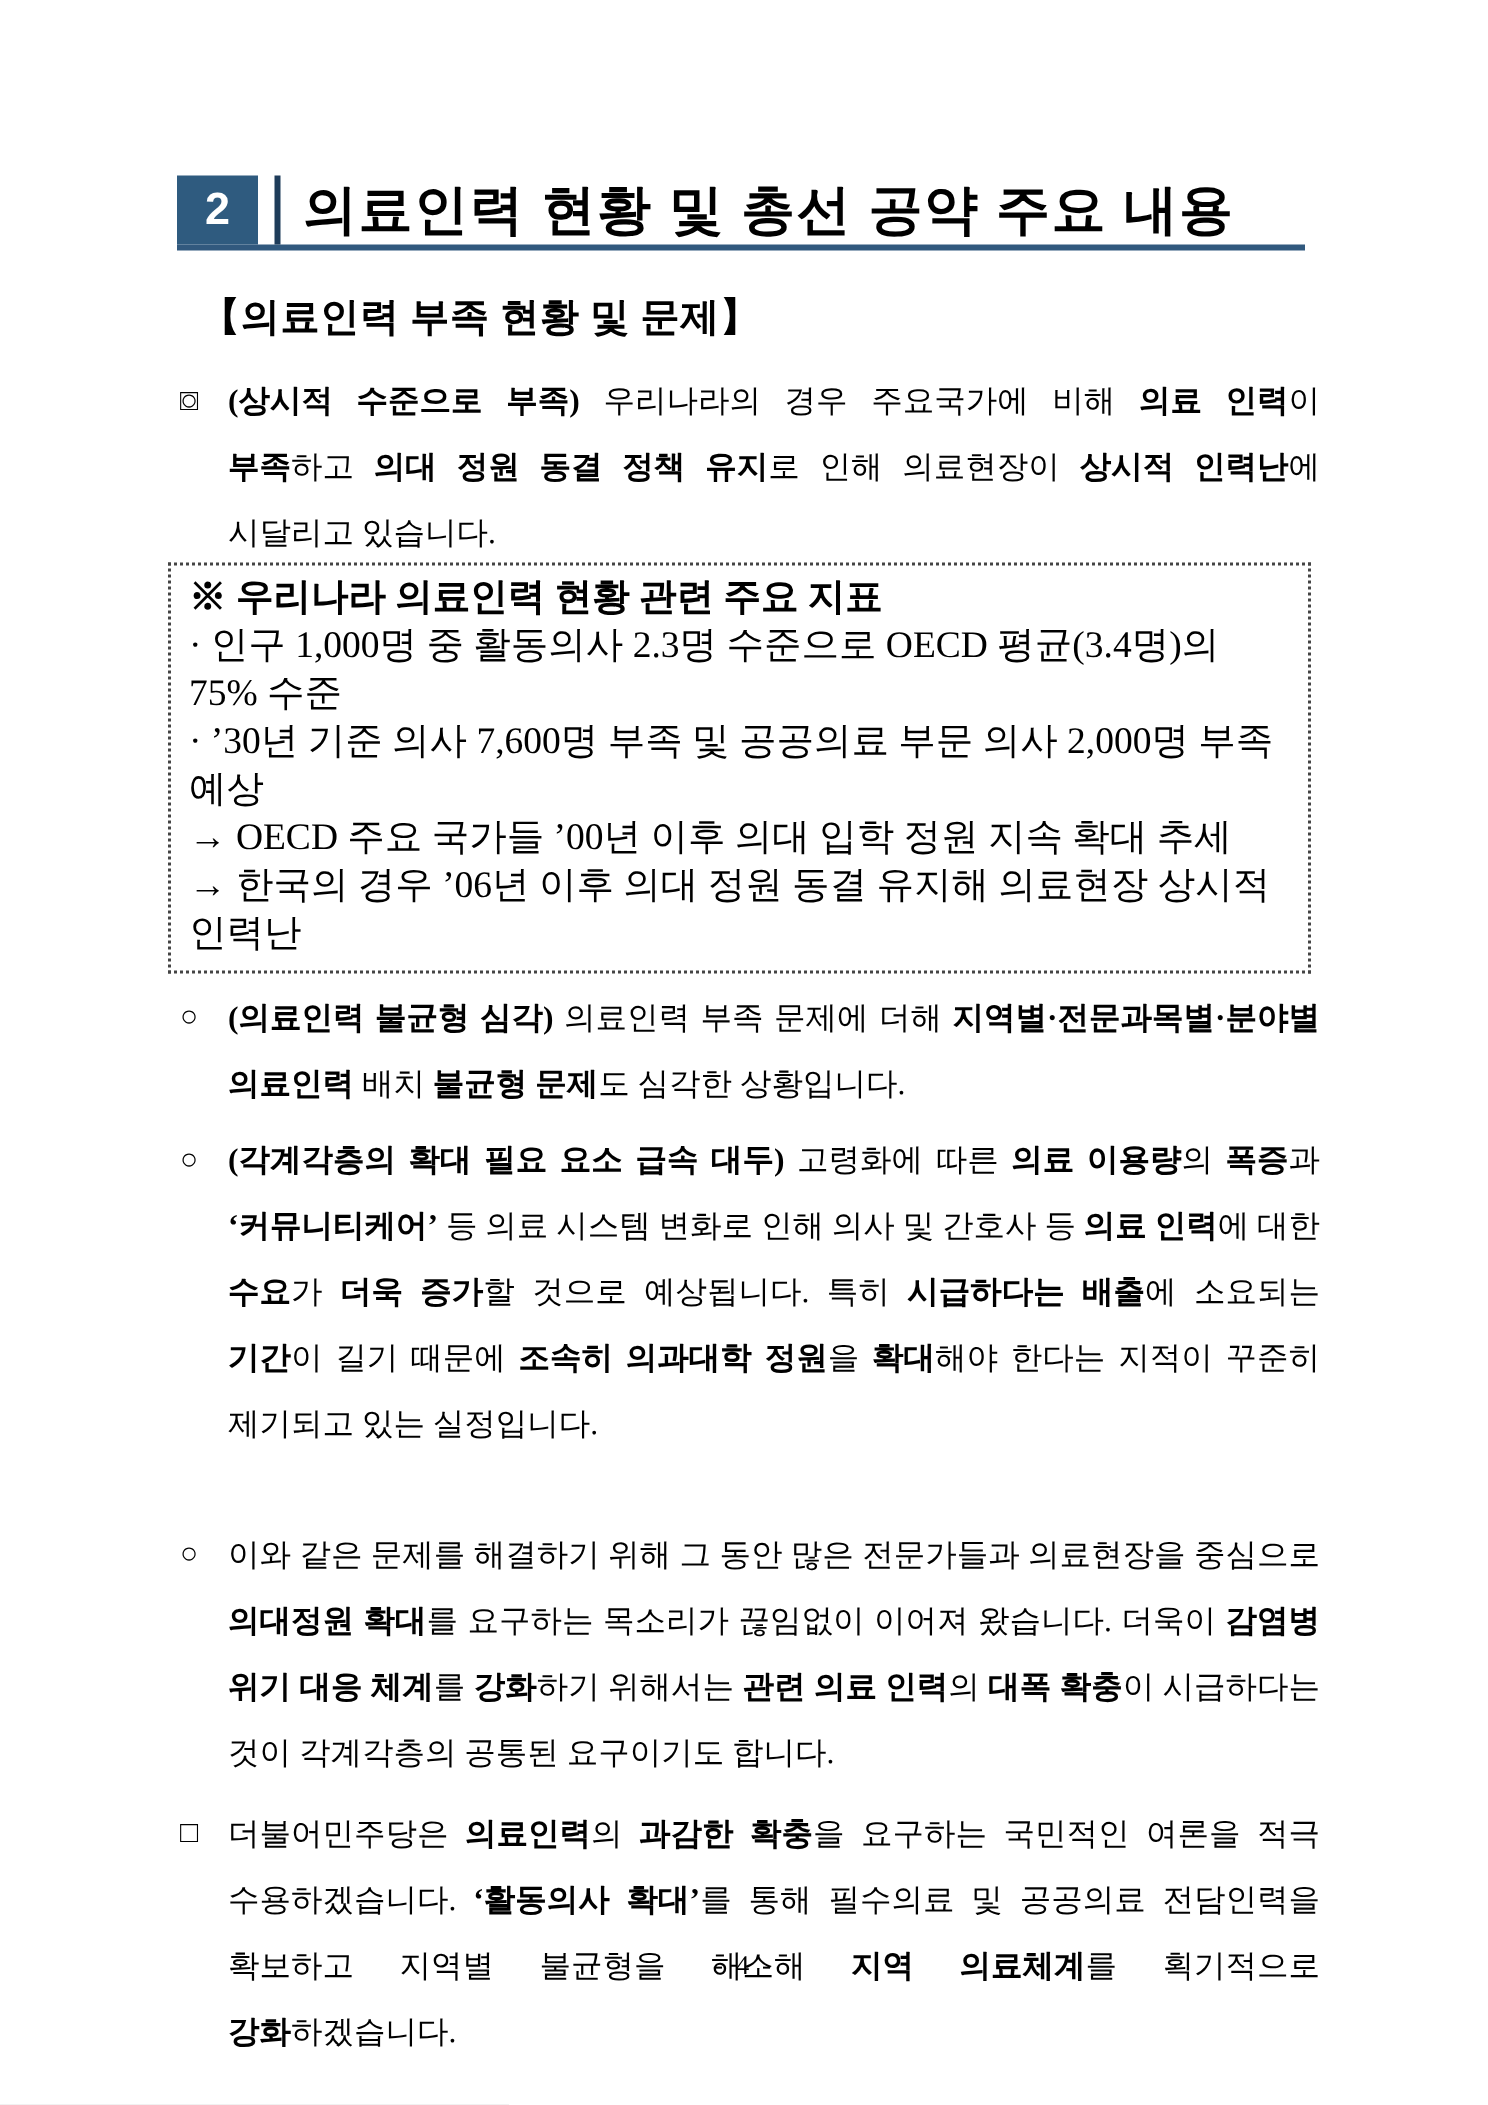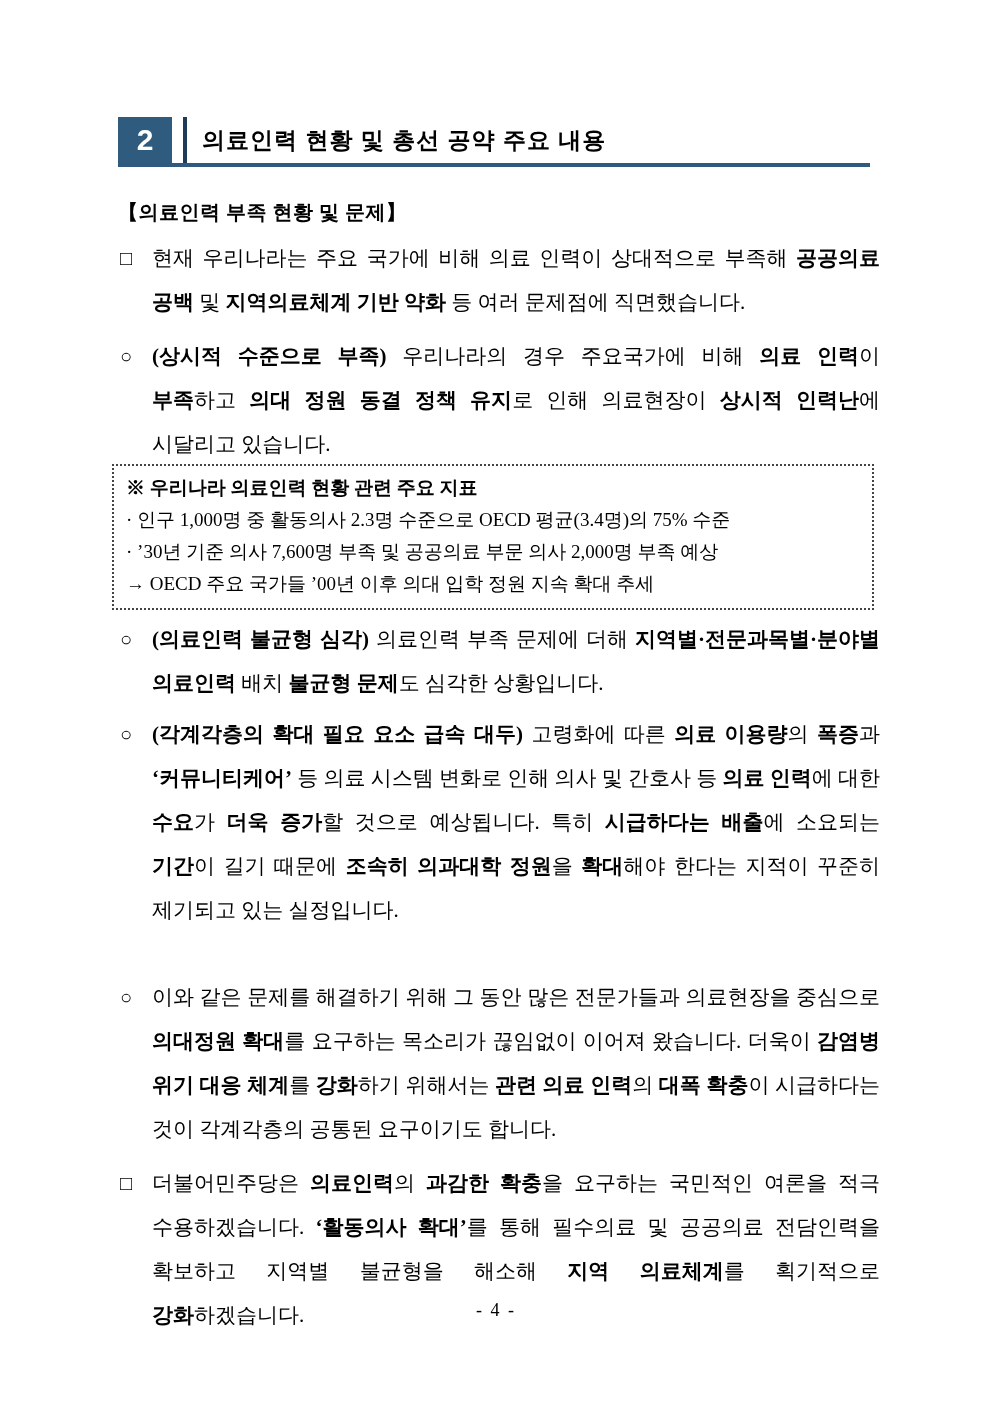--- a/index.html
+++ b/index.html
@@ -19,41 +19,41 @@
   .sec-num {
     width:54px; background:#2F5B7F; color:#fff;
     font-family:"Liberation Sans","DejaVu Sans",sans-serif;
     font-weight:bold; font-size:30px;
     display:flex; align-items:center; justify-content:center;
   }
   .sec-divider { width:4px; background:#1E3C5A; margin-left:11px; }
   .sec-title {
     margin:0 0 0 15px;
     font-family:"Liberation Sans","DejaVu Sans",sans-serif;
-    font-weight:bold; font-size:23px; line-height:46px; letter-spacing:1px;
+    font-weight:bold; font-size:36px; line-height:46px; letter-spacing:1px;
     white-space:nowrap;
   }
 
   .sub-heading {
-    margin:0; font-size:20px; font-weight:bold; line-height:34px;
+    margin:16px; font-size:26px; font-weight:bold; line-height:34px;
     letter-spacing:0.5px;
   }
 
   .para {
     position:relative; margin:0; padding-left:34px; box-sizing:border-box;
     width:762px; font-size:21px; line-height:44px;
     text-align:justify; word-break:keep-all;
   }
   .para .marker { position:absolute; left:2px; top:0; font-size:20px; }
   .para b, .sub-heading b { font-weight:bold; }
 
   .kbox {
     box-sizing:border-box; width:762px; margin-left:-6px;
     border:2px dotted #444; padding:6px 12px 8px 12px;
-    font-size:19px; line-height:32px; word-break:keep-all;
+    font-size:25px; line-height:32px; word-break:keep-all;
   }
   .kbox-title { font-weight:bold; }
 
   .page-num {
     position:absolute; top:1300px; left:0; width:992px;
     text-align:center; font-size:18px; letter-spacing:2px;
   }
 
   .mt28{margin-top:28px}.mt7{margin-top:7px}.mt10{margin-top:10px}
   .mtn2{margin-top:-2px}.mt43{margin-top:43px}.mt11{margin-top:11px}
@@ -67,33 +67,33 @@
     <header class="sec-header">
       <div class="sec-num">2</div>
       <div class="sec-divider"></div>
       <h1 class="sec-title">의료인력 현황 및 총선 공약 주요 내용</h1>
     </header>
 
     <h2 class="sub-heading mt28">【의료인력 부족 현황 및 문제】</h2>
 
     <p class="para mt7">
       <span class="marker">□</span>
-      <span>현재 우리나라는 주요 국가에 비해 의료 인력이 상대적으로 부족해 <b>공공의료 공백</b> 및 <b>지역의료체계 기반 약화</b> 등 여러 문제점에 직면했습니다.</span>
     </p>
 
     <p class="para mt10">
       <span class="marker">○</span>
       <span><b>(상시적 수준으로 부족) </b>우리나라의 경우 주요국가에 비해 <b>의료 인력</b>이 <b>부족</b>하고 <b>의대 정원 동결 정책 유지</b>로 인해 의료현장이 <b>상시적 인력난</b>에 시달리고 있습니다.</span>
     </p>
 
     <div class="kbox mtn2">
       <div class="kbox-title">※ 우리나라 의료인력 현황 관련 주요 지표</div>
       <div class="kbox-line">· 인구 1,000명 중 활동의사 2.3명 수준으로 OECD 평균(3.4명)의 75% 수준</div>
       <div class="kbox-line">· ’30년 기준 의사 7,600명 부족 및 공공의료 부문 의사 2,000명 부족 예상</div>
       <div class="kbox-line">→ OECD 주요 국가들 ’00년 이후 의대 입학 정원 지속 확대 추세</div>
+      <div class="kbox-line">→ 한국의 경우 ’06년 이후 의대 정원 동결 유지해 의료현장 상시적 인력난</div>
     </div>
 
     <p class="para mt7">
       <span class="marker">○</span>
       <span><b>(의료인력 불균형 심각) </b>의료인력 부족 문제에 더해 <b>지역별·전문과목별·분야별 의료인력</b> 배치 <b>불균형 문제</b>도 심각한 상황입니다.</span>
     </p>
 
     <p class="para mt7">
       <span class="marker">○</span>
       <span><b>(각계각층의 확대 필요 요소 급속 대두) </b>고령화에 따른 <b>의료 이용량</b>의 <b>폭증</b>과 <b>‘커뮤니티케어’</b> 등 의료 시스템 변화로 인해 의사 및 간호사 등 <b>의료 인력</b>에 대한 <b>수요</b>가 <b>더욱 증가</b>할 것으로 예상됩니다. 특히 <b>시급하다는 배출</b>에 소요되는 <b>기간</b>이 길기 때문에 <b>조속히 의과대학 정원</b>을 <b>확대</b>해야 한다는 지적이 꾸준히 제기되고 있는 실정입니다.</span>

